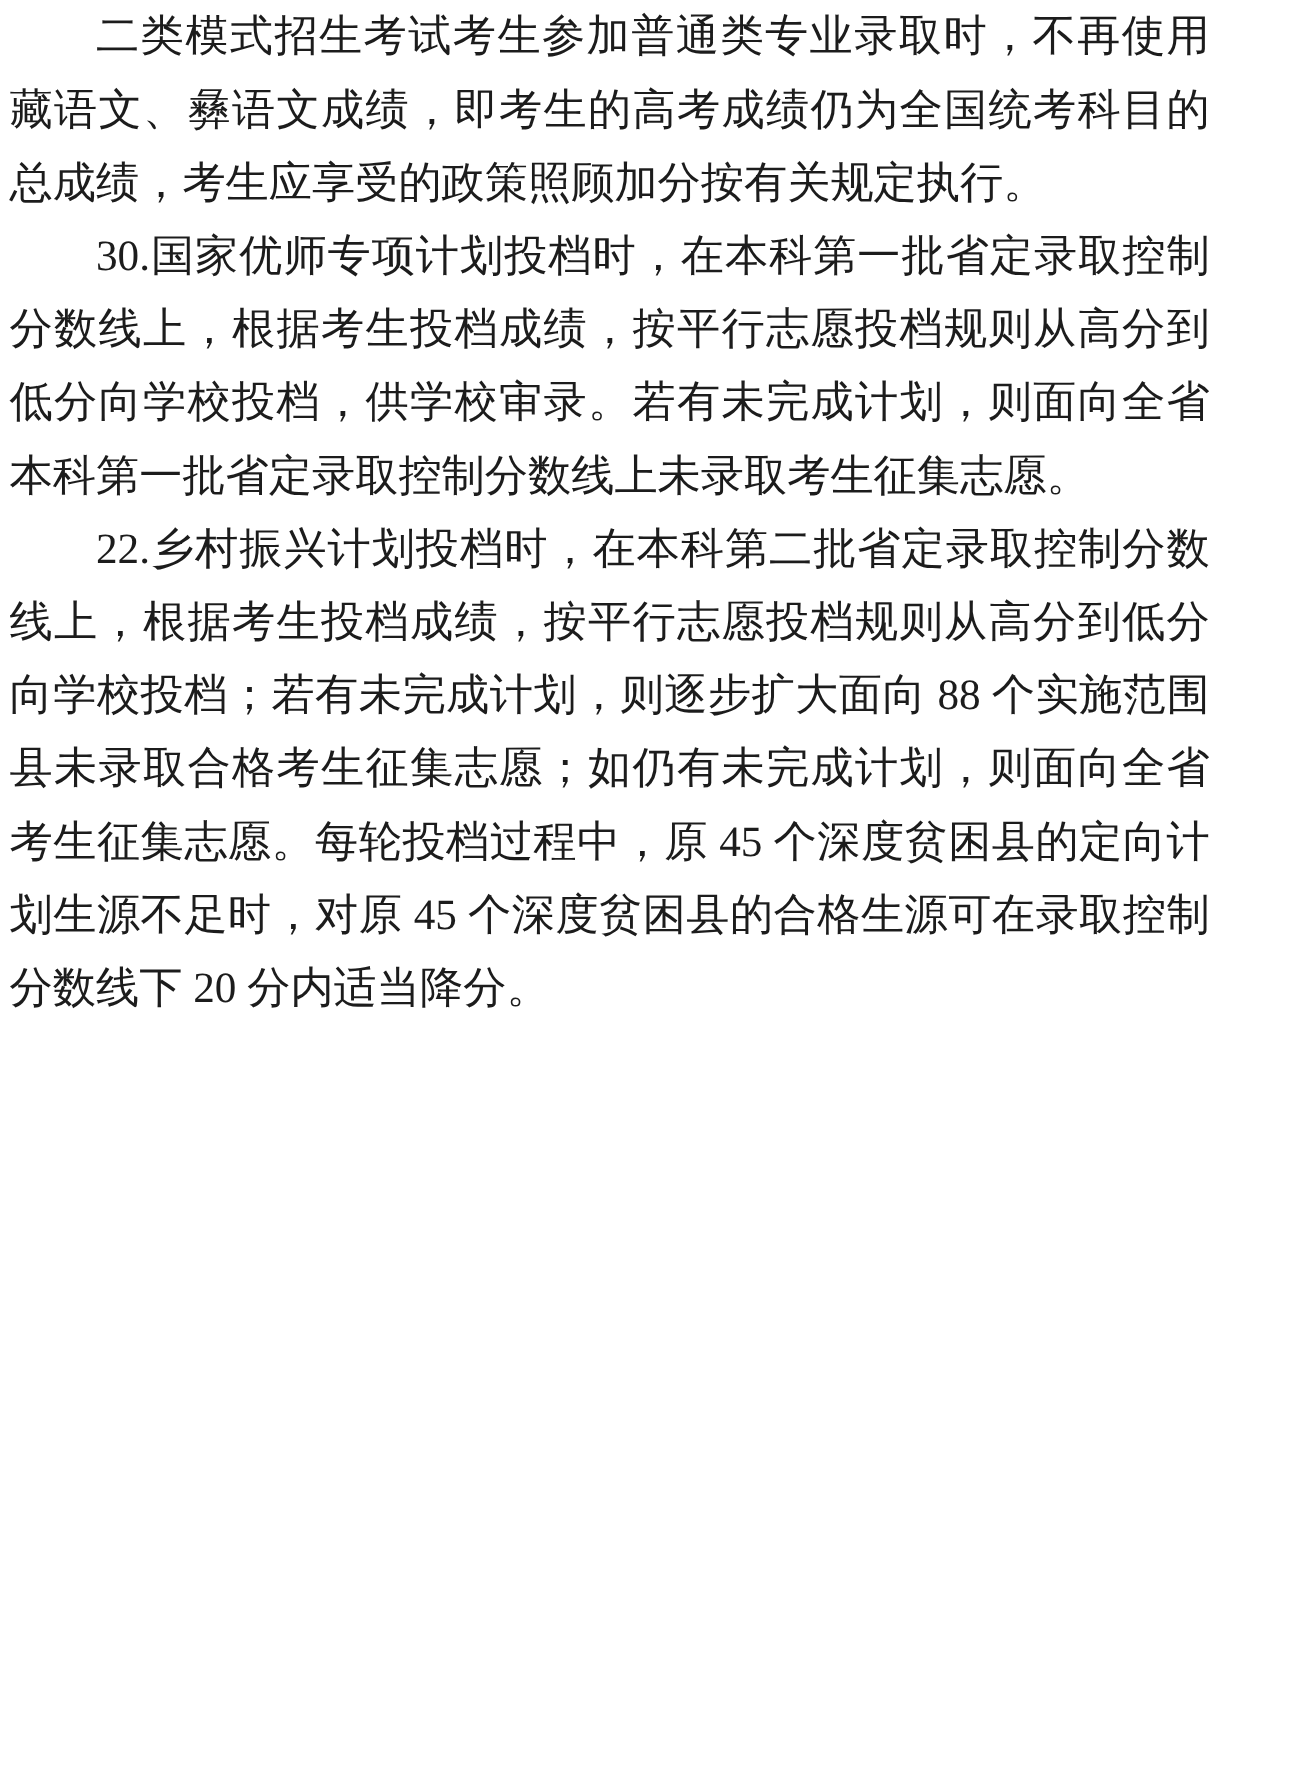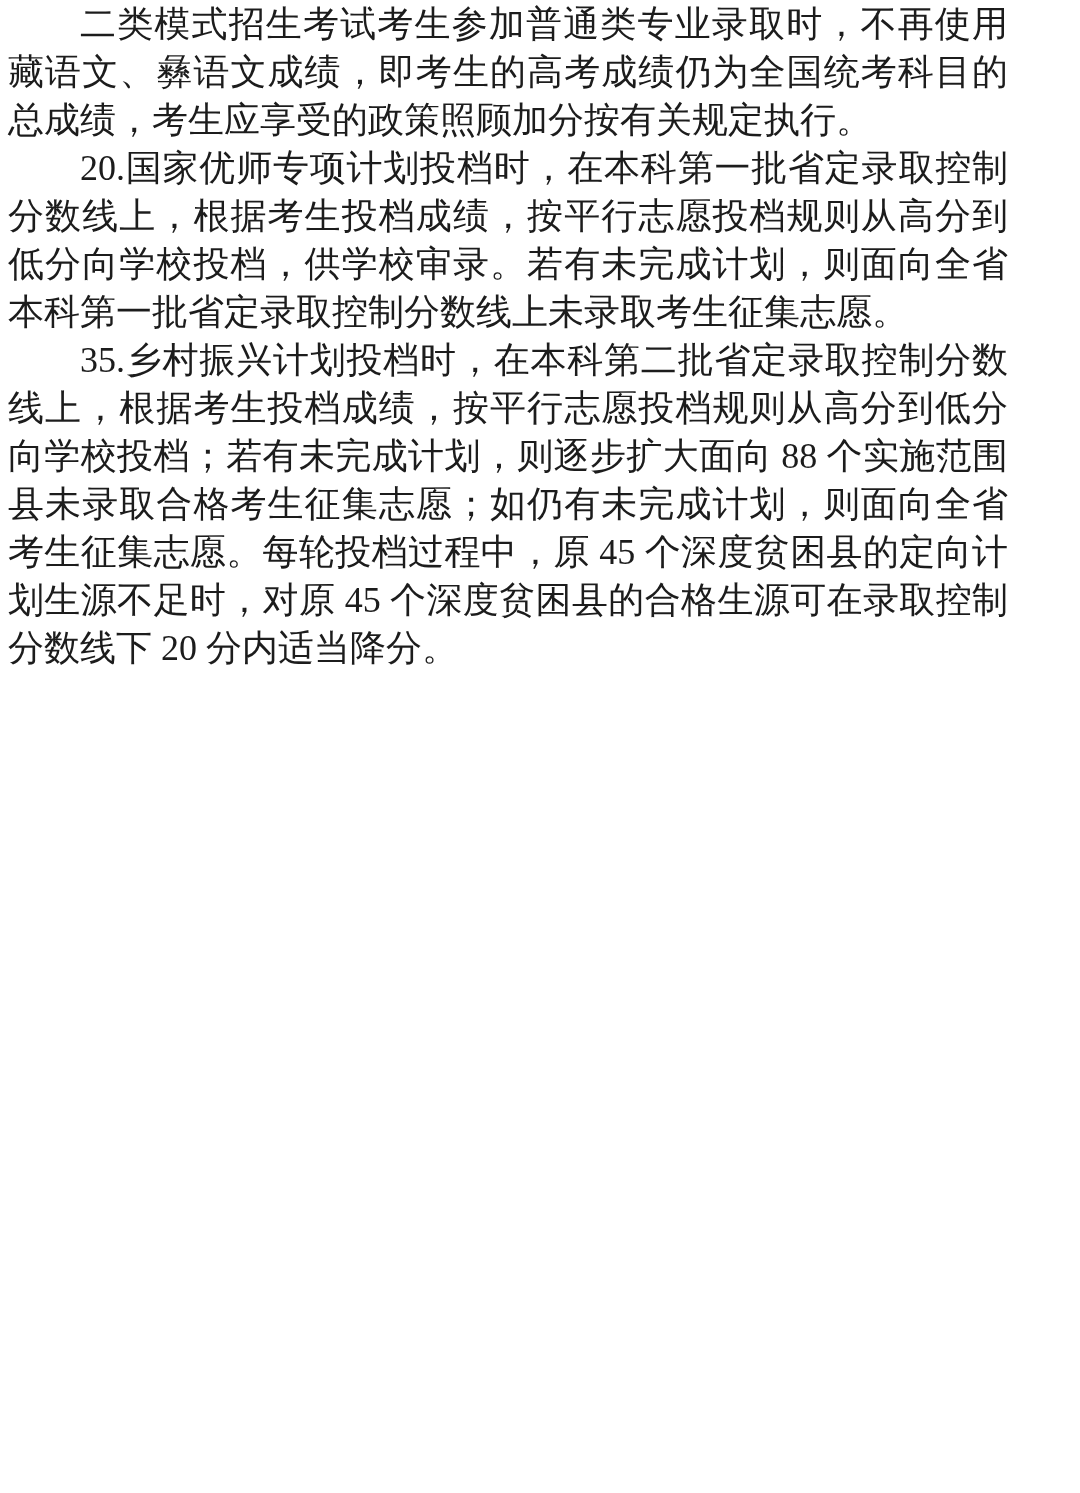--- a/index.html
+++ b/index.html
@@ -9,33 +9,33 @@
   }
   .page {
     position: relative;
     box-sizing: border-box;
     width: 1080px;
     height: 1493px;
     background: #ffffff;
     color: #1c1c1c;
     font-family: "Liberation Serif", "DejaVu Serif", serif;
     font-size: 36px;
-    line-height: 48px;
+    line-height: 61px;
     padding: 0 72px 0 8px;
     overflow: hidden;
   }
   .page p.para {
     margin: 0;
     text-indent: 2em;
     text-align: justify;
     text-justify: inter-character;
     letter-spacing: 0px;
   }
 </style>
 </head>
 <body>
 
 <div class="page">
   <p class="para">二类模式招生考试考生参加普通类专业录取时，不再使用藏语文、彝语文成绩，即考生的高考成绩仍为全国统考科目的总成绩，考生应享受的政策照顾加分按有关规定执行。</p>
-  <p class="para">20.国家优师专项计划投档时，在本科第一批省定录取控制分数线上，根据考生投档成绩，按平行志愿投档规则从高分到低分向学校投档，供学校审录。若有未完成计划，则面向全省本科第一批省定录取控制分数线上未录取考生征集志愿。</p>
-  <p class="para">35.乡村振兴计划投档时，在本科第二批省定录取控制分数线上，根据考生投档成绩，按平行志愿投档规则从高分到低分向学校投档；若有未完成计划，则逐步扩大面向 88 个实施范围县未录取合格考生征集志愿；如仍有未完成计划，则面向全省考生征集志愿。每轮投档过程中，原 45 个深度贫困县的定向计划生源不足时，对原 45 个深度贫困县的合格生源可在录取控制分数线下 20 分内适当降分。</p>
+  <p class="para">30.国家优师专项计划投档时，在本科第一批省定录取控制分数线上，根据考生投档成绩，按平行志愿投档规则从高分到低分向学校投档，供学校审录。若有未完成计划，则面向全省本科第一批省定录取控制分数线上未录取考生征集志愿。</p>
+  <p class="para">22.乡村振兴计划投档时，在本科第二批省定录取控制分数线上，根据考生投档成绩，按平行志愿投档规则从高分到低分向学校投档；若有未完成计划，则逐步扩大面向 88 个实施范围县未录取合格考生征集志愿；如仍有未完成计划，则面向全省考生征集志愿。每轮投档过程中，原 45 个深度贫困县的定向计划生源不足时，对原 45 个深度贫困县的合格生源可在录取控制分数线下 20 分内适当降分。</p>
 
 </div>
 
 </body></html>

